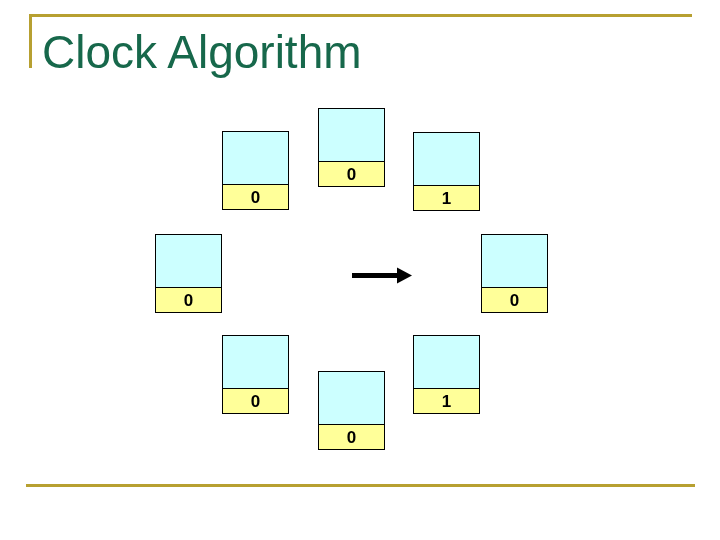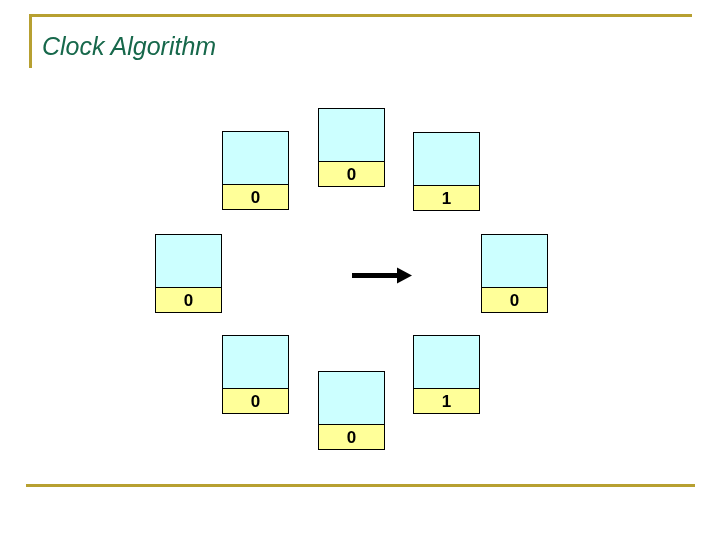--- a/index.html
+++ b/index.html
@@ -17,26 +17,25 @@
     position: absolute; left: 29px; top: 14px;
     width: 663px; height: 3px;
     background: var(--gold, #B7A031);
   }
   .title-tick {
     position: absolute; left: 29px; top: 14px;
     width: 3px; height: 54px;
     background: var(--gold, #B7A031);
   }
   .slide-title {
-    position: absolute; left: 42px; top: 33px;
-    font-size: 25px; line-height: 1.1;
+    position: absolute; left: 42px; top: 27px;
+    font-size: 46px; line-height: 1.1;
     font-weight: 400;
     color: var(--title-green, #17684B);
     white-space: nowrap;
-    font-style: italic;
   }
 
   
   .bottom-rule {
     position: absolute; left: 26px; top: 484px;
     width: 669px; height: 3px;
     background: var(--gold, #B7A031);
   }
 
   

